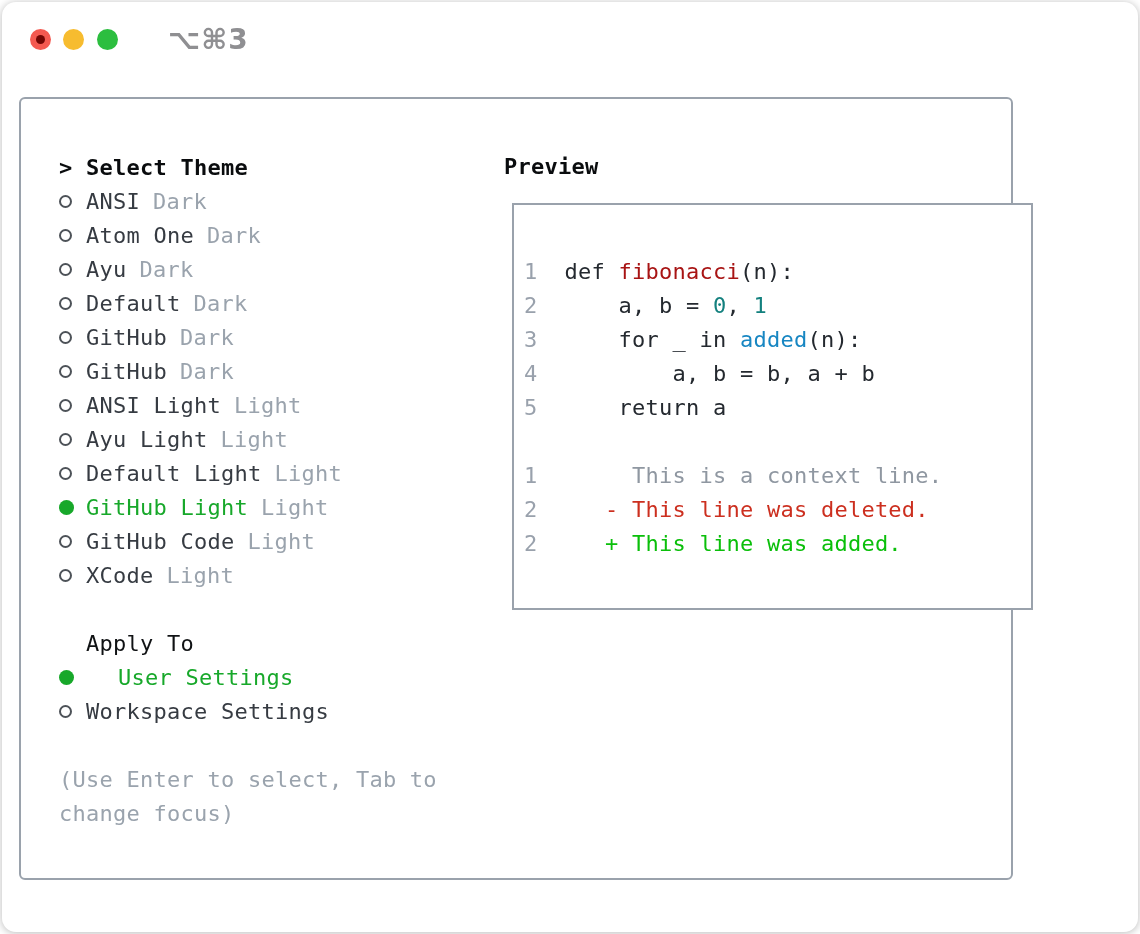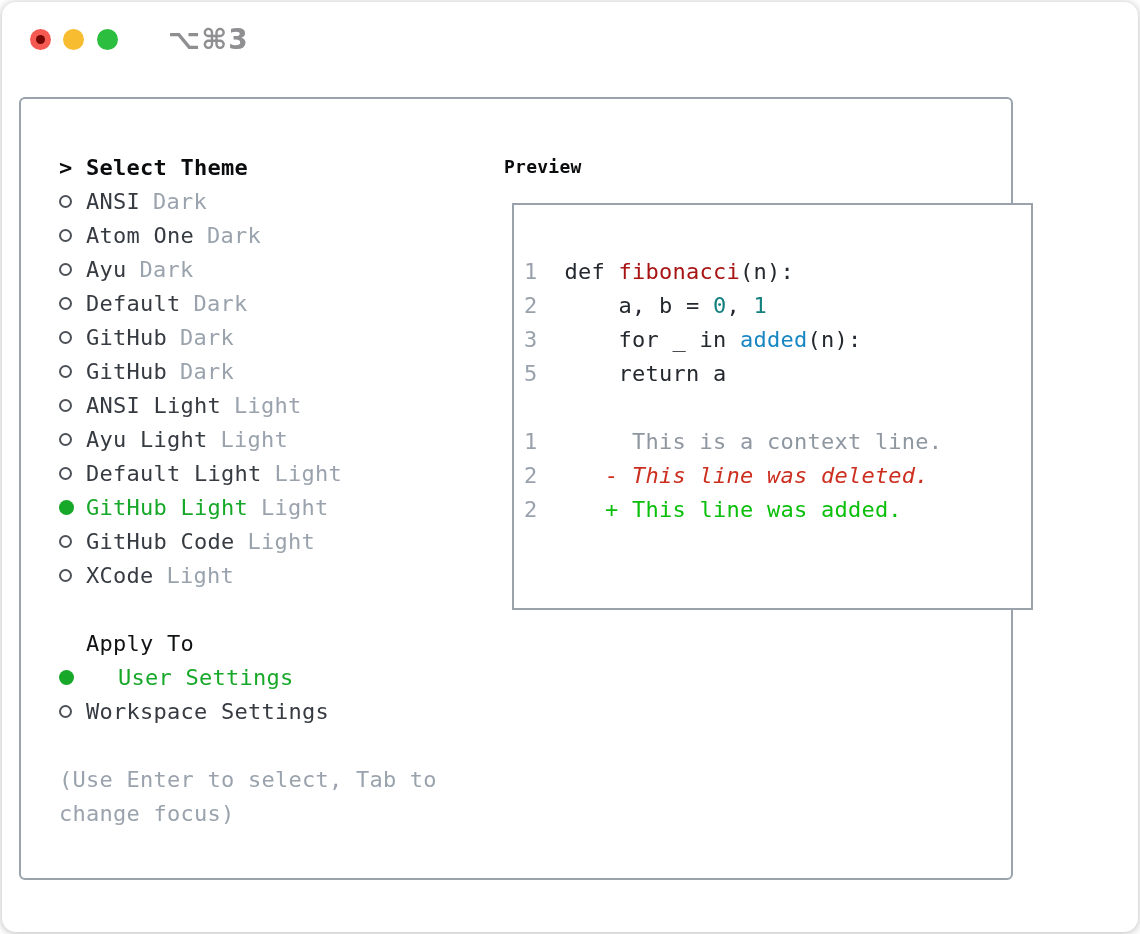--- a/index.html
+++ b/index.html
@@ -47,31 +47,31 @@
   .t-name{color:var(--theme-name);}
   .t-name.sel{color:var(--accent-green);}
   .t-variant{color:var(--muted-gray);margin-left:13px;}
   .blank-row{height:34px;}
   .apply-hdr{color:#101214;}
   .opt-label{color:var(--theme-name);}
   .opt-label.sel{color:var(--accent-green);margin-left:32px;}
   .help{color:var(--muted-gray);}
   
   .preview-hdr{position:absolute;left:483px;top:51px;height:34px;line-height:34px;
-    font-size:18px;font-weight:bold;color:#0a0c0e;letter-spacing:.25px;}
+    font-size:22px;font-weight:bold;color:#0a0c0e;letter-spacing:.25px;}
   .preview-box{position:absolute;left:491px;top:104px;width:521px;height:407px;
     border:2px solid var(--panel-border);background:#fff;padding:50px 0 0 10px;overflow:hidden;}
   .pline{height:34px;}
   .lineno{color:#99a1ac;}
   .c-code{color:var(--code-text);}
   .c-func{color:var(--syntax-function);}
   .c-num{color:var(--syntax-number);}
   .c-builtin{color:var(--syntax-builtin);}
   .c-ctx{color:#8f97a1;}
-  .c-del{color:var(--diff-deleted);font-style:italic;}
+  .c-del{color:var(--diff-deleted);}
   .c-add{color:var(--diff-added);}
 </style>
 </head>
 <body>
 
 <div class="window">
 
   <div class="titlebar">
     <div class="tl tl-red"></div>
     <div class="tl tl-yellow"></div>
@@ -208,20 +208,21 @@
       </div>
     </div>
 
     <div class="preview-hdr">Preview</div>
 
     <div class="preview-box">
       <div id="preview-lines">
           <div class="pline mono"><span class="lineno">1</span><span class="c-code">  def </span><span class="c-func">fibonacci</span><span class="c-code">(n):</span></div>
           <div class="pline mono"><span class="lineno">2</span><span class="c-code">      a, b = </span><span class="c-num">0</span><span class="c-code">, </span><span class="c-num">1</span></div>
           <div class="pline mono"><span class="lineno">3</span><span class="c-code">      for _ in </span><span class="c-builtin">added</span><span class="c-code">(n):</span></div>
+          <div class="pline mono"><span class="lineno">4</span><span class="c-code">          a, b = b, a + b</span></div>
           <div class="pline mono"><span class="lineno">5</span><span class="c-code">      return a</span></div>
           <div class="pline mono"><span class="lineno"></span></div>
           <div class="pline mono"><span class="lineno">1</span><span class="c-ctx">       This is a context line.</span></div>
           <div class="pline mono"><span class="lineno">2</span><span class="c-del">     - This line was deleted.</span></div>
           <div class="pline mono"><span class="lineno">2</span><span class="c-add">     + This line was added.</span></div>
         </div>
     </div>
 
   </div>
 </div>

